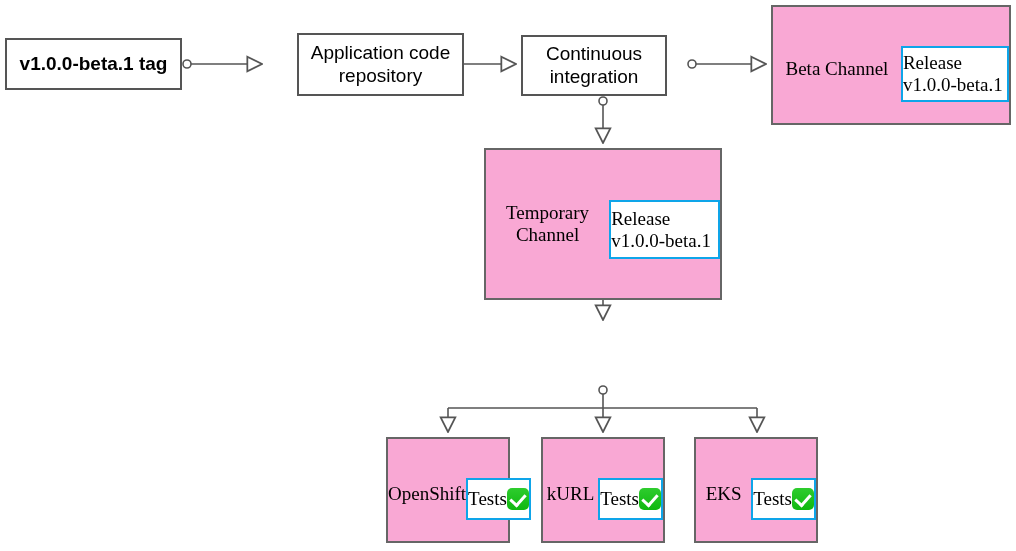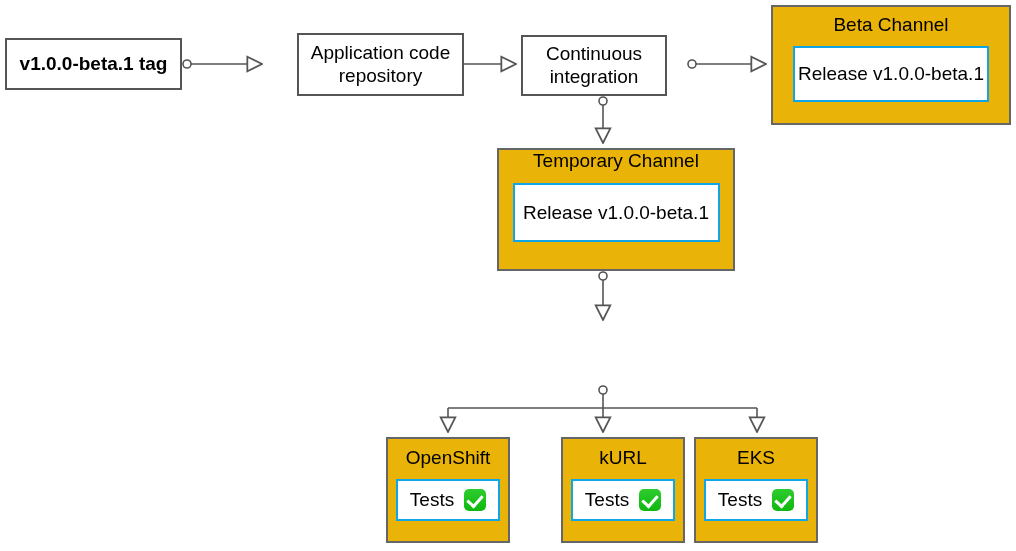--- a/index.html
+++ b/index.html
@@ -32,25 +32,25 @@
     align-items: center;
     justify-content: center;
     text-align: center;
     color: #000000;
     font-size: 19px;
     line-height: 1.18;
   }
   .group {
     position: absolute;
     box-sizing: border-box;
-    background: #eab308;
+    background: #f9a8d4;
     border: 2px solid #666666;
     display: flex;
-    flex-direction: column;
-    align-items: center;
+    align-items: center;
+    font-family: Liberation Serif, serif;
   }
   .group-title {
     font-size: 19px;
     color: #000000;
     text-align: center;
     width: 100%;
   }
   .inner-box {
     box-sizing: border-box;
     background: #ffffff;
@@ -70,21 +70,20 @@
   .platform-title {
     font-size: 19px;
     color: #000000;
     text-align: center;
     width: 100%;
   }
   .tests-row {
     display: flex;
     align-items: center;
     justify-content: center;
-    gap: 10px;
   }
   .check-mark {
     display: inline-block;
     width: 22px;
     height: 22px;
     border-radius: 5px;
     background: linear-gradient(180deg, #2ecc2e 0%, #0fb80f 100%);
     position: relative;
     flex: 0 0 auto;
   }
@@ -159,37 +158,37 @@
     <span>Continuous integration</span>
   </div>
 
   <div class="group" style="left:771px; top:5px; width:240px; height:120px; padding-top:7px;">
     <div class="group-title">Beta Channel</div>
     <div class="inner-box" style="margin-top:10px; width:196px; height:56px;">
       <span>Release v1.0.0-beta.1</span>
     </div>
   </div>
 
-  <div class="group" style="left:484px; top:148px; width:238px; height:123px; margin-left:13px;">
+  <div class="group" style="left:484px; top:148px; width:238px; height:152px; ">
     <div class="group-title">Temporary Channel</div>
     <div class="inner-box" style="margin-top:11px; width:207px; height:59px;">
       <span>Release v1.0.0-beta.1</span>
     </div>
   </div>
 
 
   <div class="group" style="left:386px; top:437px; width:124px; height:106px; padding-top:8px;">
     <div class="platform-title">OpenShift</div>
     <div class="inner-box tests-row" style="margin-top:10px; width:104px; height:42px;">
       <span>Tests</span>
       <span class="check-mark"></span>
     </div>
   </div>
 
-  <div class="group" style="left:541px; top:437px; width:124px; height:106px; padding-top:8px;margin-left:20px;">
+  <div class="group" style="left:541px; top:437px; width:124px; height:106px; padding-top:8px;">
     <div class="platform-title">kURL</div>
     <div class="inner-box tests-row" style="margin-top:10px; width:104px; height:42px;">
       <span>Tests</span>
       <span class="check-mark"></span>
     </div>
   </div>
 
   <div class="group" style="left:694px; top:437px; width:124px; height:106px; padding-top:8px;">
     <div class="platform-title">EKS</div>
     <div class="inner-box tests-row" style="margin-top:10px; width:104px; height:42px;">

